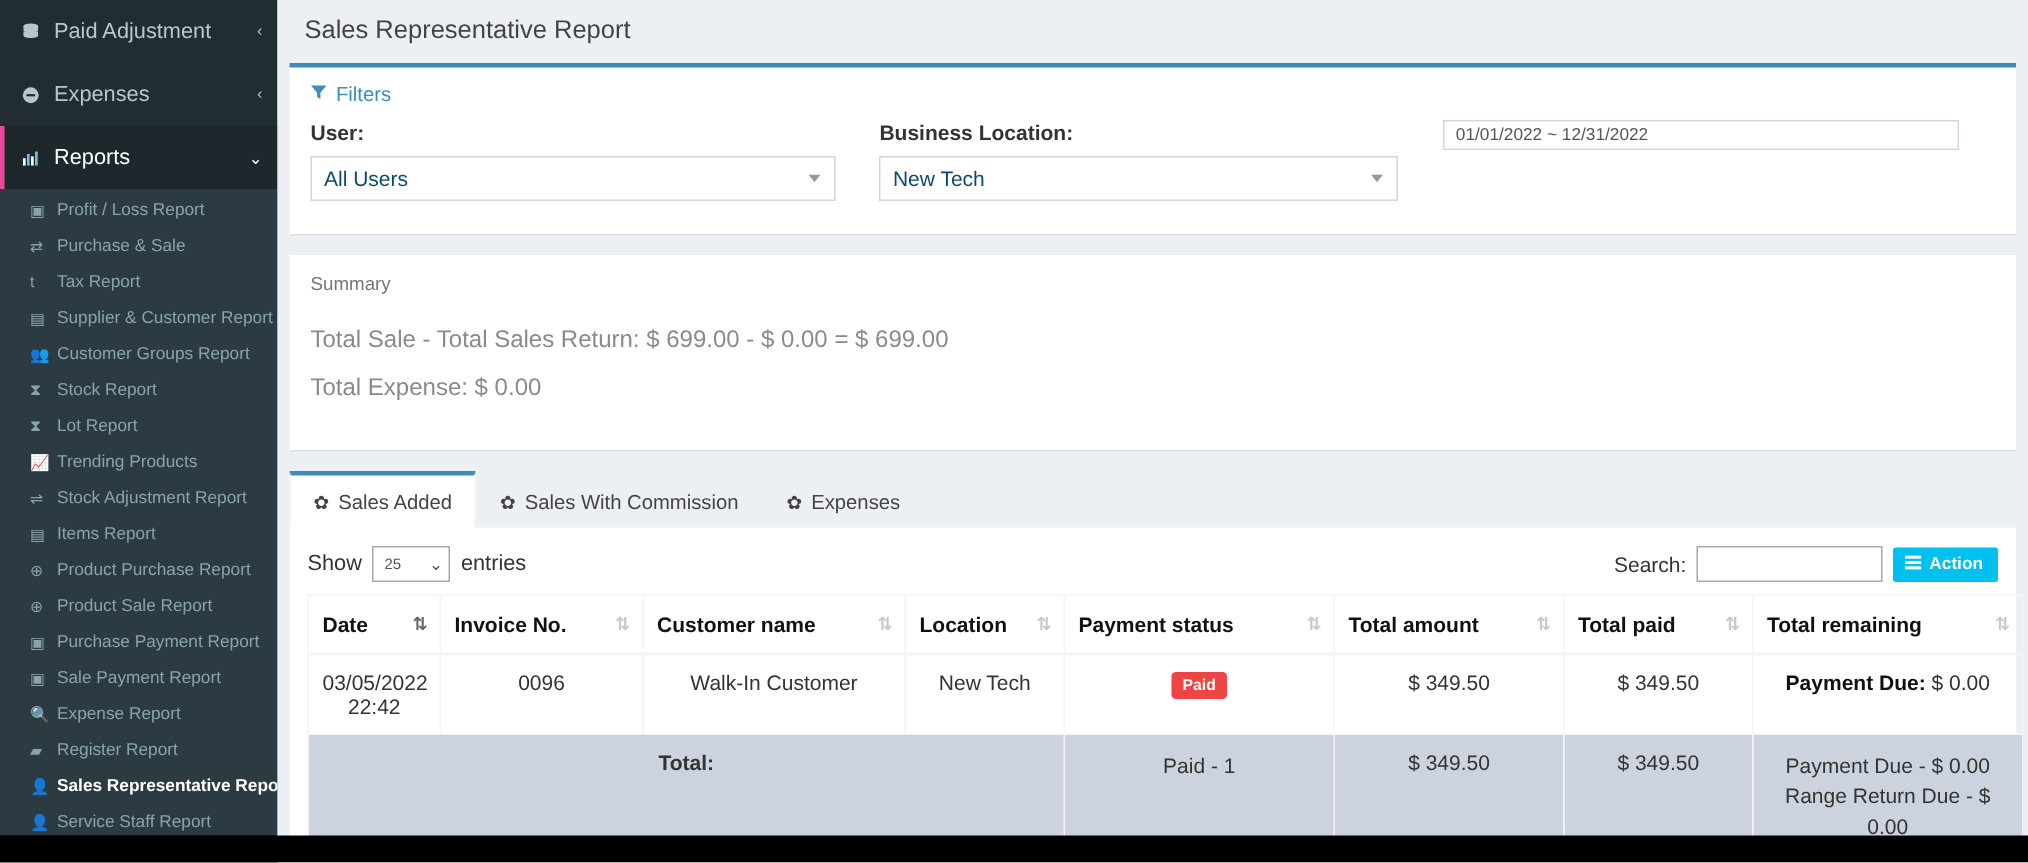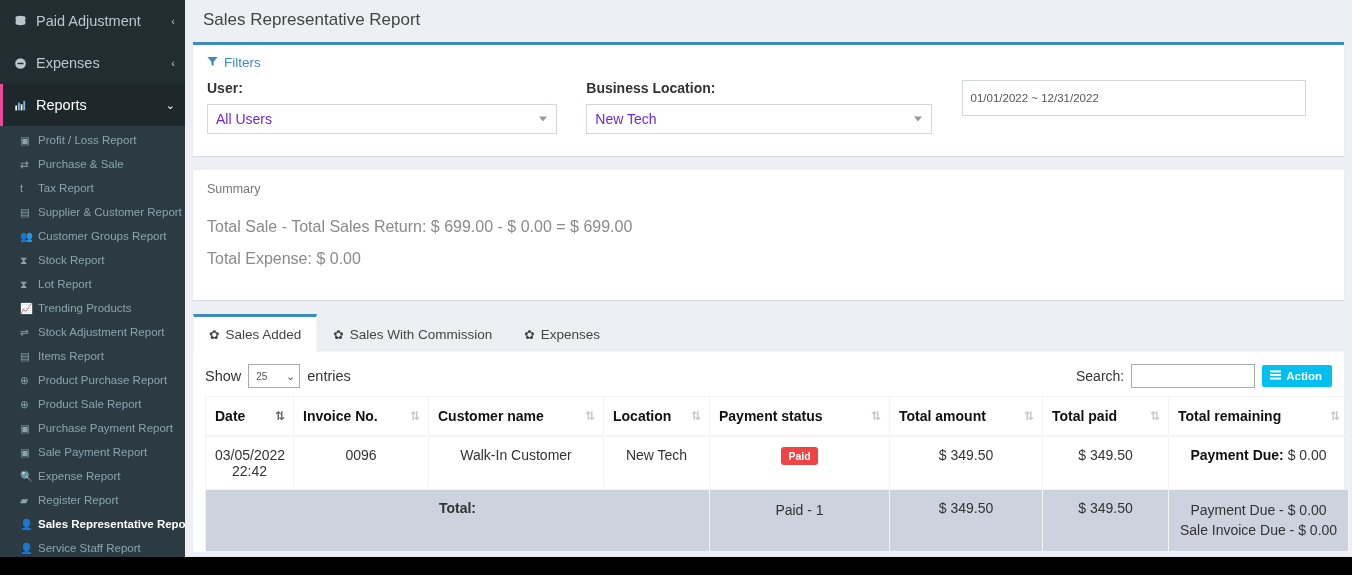--- a/index.html
+++ b/index.html
@@ -84,36 +84,36 @@
   }
   .fgroup { flex: 0 0 33.33%; padding-right: 24px; }
   .fgroup.f2 { padding-left: 5px; }
   .fgroup.f3 { padding-left: 6px; }
   .flabel { font-size: 14px; font-weight: bold; color: #333; margin-bottom: 8px; display:block; }
   .fselect {
     width: 100%;
     height: 30px;
     border: 1px solid #d2d6de;
     background: #fff;
-    color: #6d28d9;
+    color: #0c4a6e;
     font-size: 14px;
     display: flex; align-items: center;
     padding: 0 8px;
     position: relative;
     cursor: pointer;
   }
   .fselect .caret2 {
     position: absolute; right: 9px; top: 50%; transform: translateY(-50%);
     width: 0; height:0;
     border-left: 4px solid transparent;
     border-right: 4px solid transparent;
     border-top: 5px solid #999;
   }
   .fdate {
-    width: 100%; height: 36px;
+    width: 100%; height: 20px;
     border: 1px solid #d2d6de; background:#fff;
     font-size: 11.5px; color: #555;
     display:flex; align-items:center;
     padding: 0 8px;
     cursor: pointer;
   }
 
   
   .summary-box {
     background:#fff; margin: 14px 8px 0 8px;
@@ -500,21 +500,21 @@
             </tr>
           </tbody>
           <tfoot>
             <tr>
               <td colspan="4" class="total-lbl">Total:</td>
               <td class="ft-small">Paid - 1</td>
               <td class="num">$ 349.50</td>
               <td class="num">$ 349.50</td>
               <td class="ft-small">
                 <div>Payment Due - $ 0.00</div>
-                <div>Sale Invoice Due - $ 0.00</div>
+                <div>Range Return Due - $ 0.00</div>
               </td>
             </tr>
           </tfoot>
         </table>
       </div>
     </section>
 
   </main>
 
   <div class="black-strip"></div>

